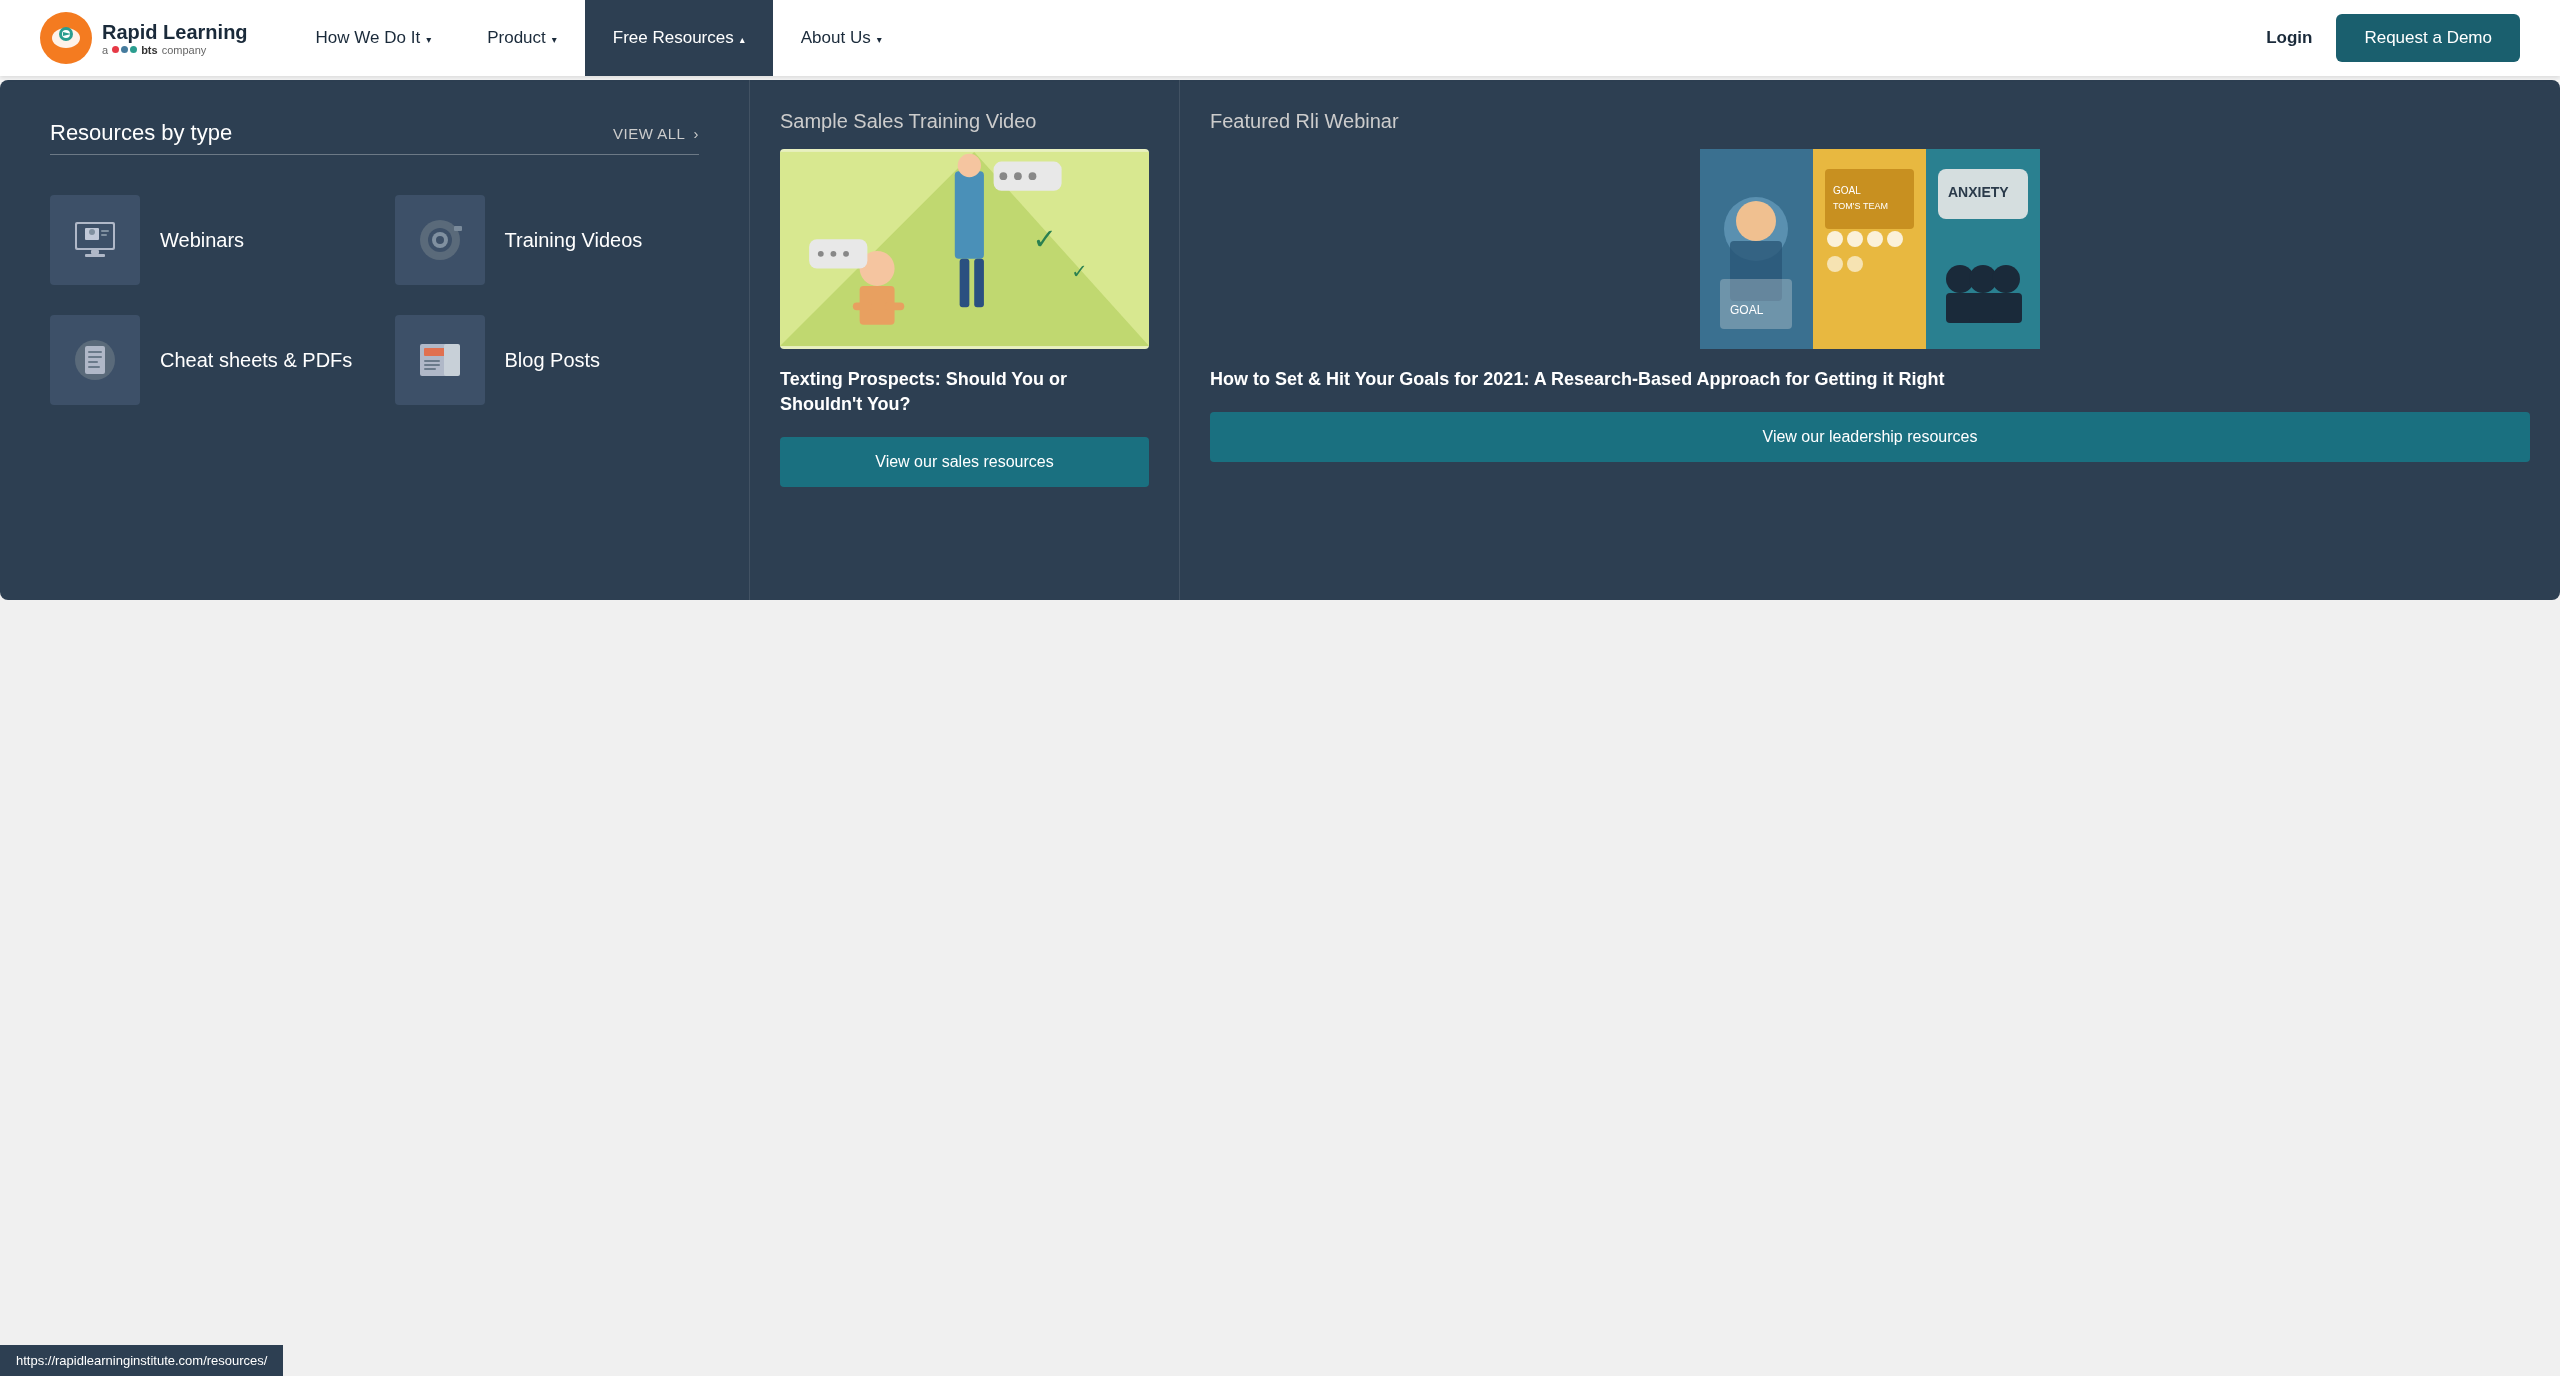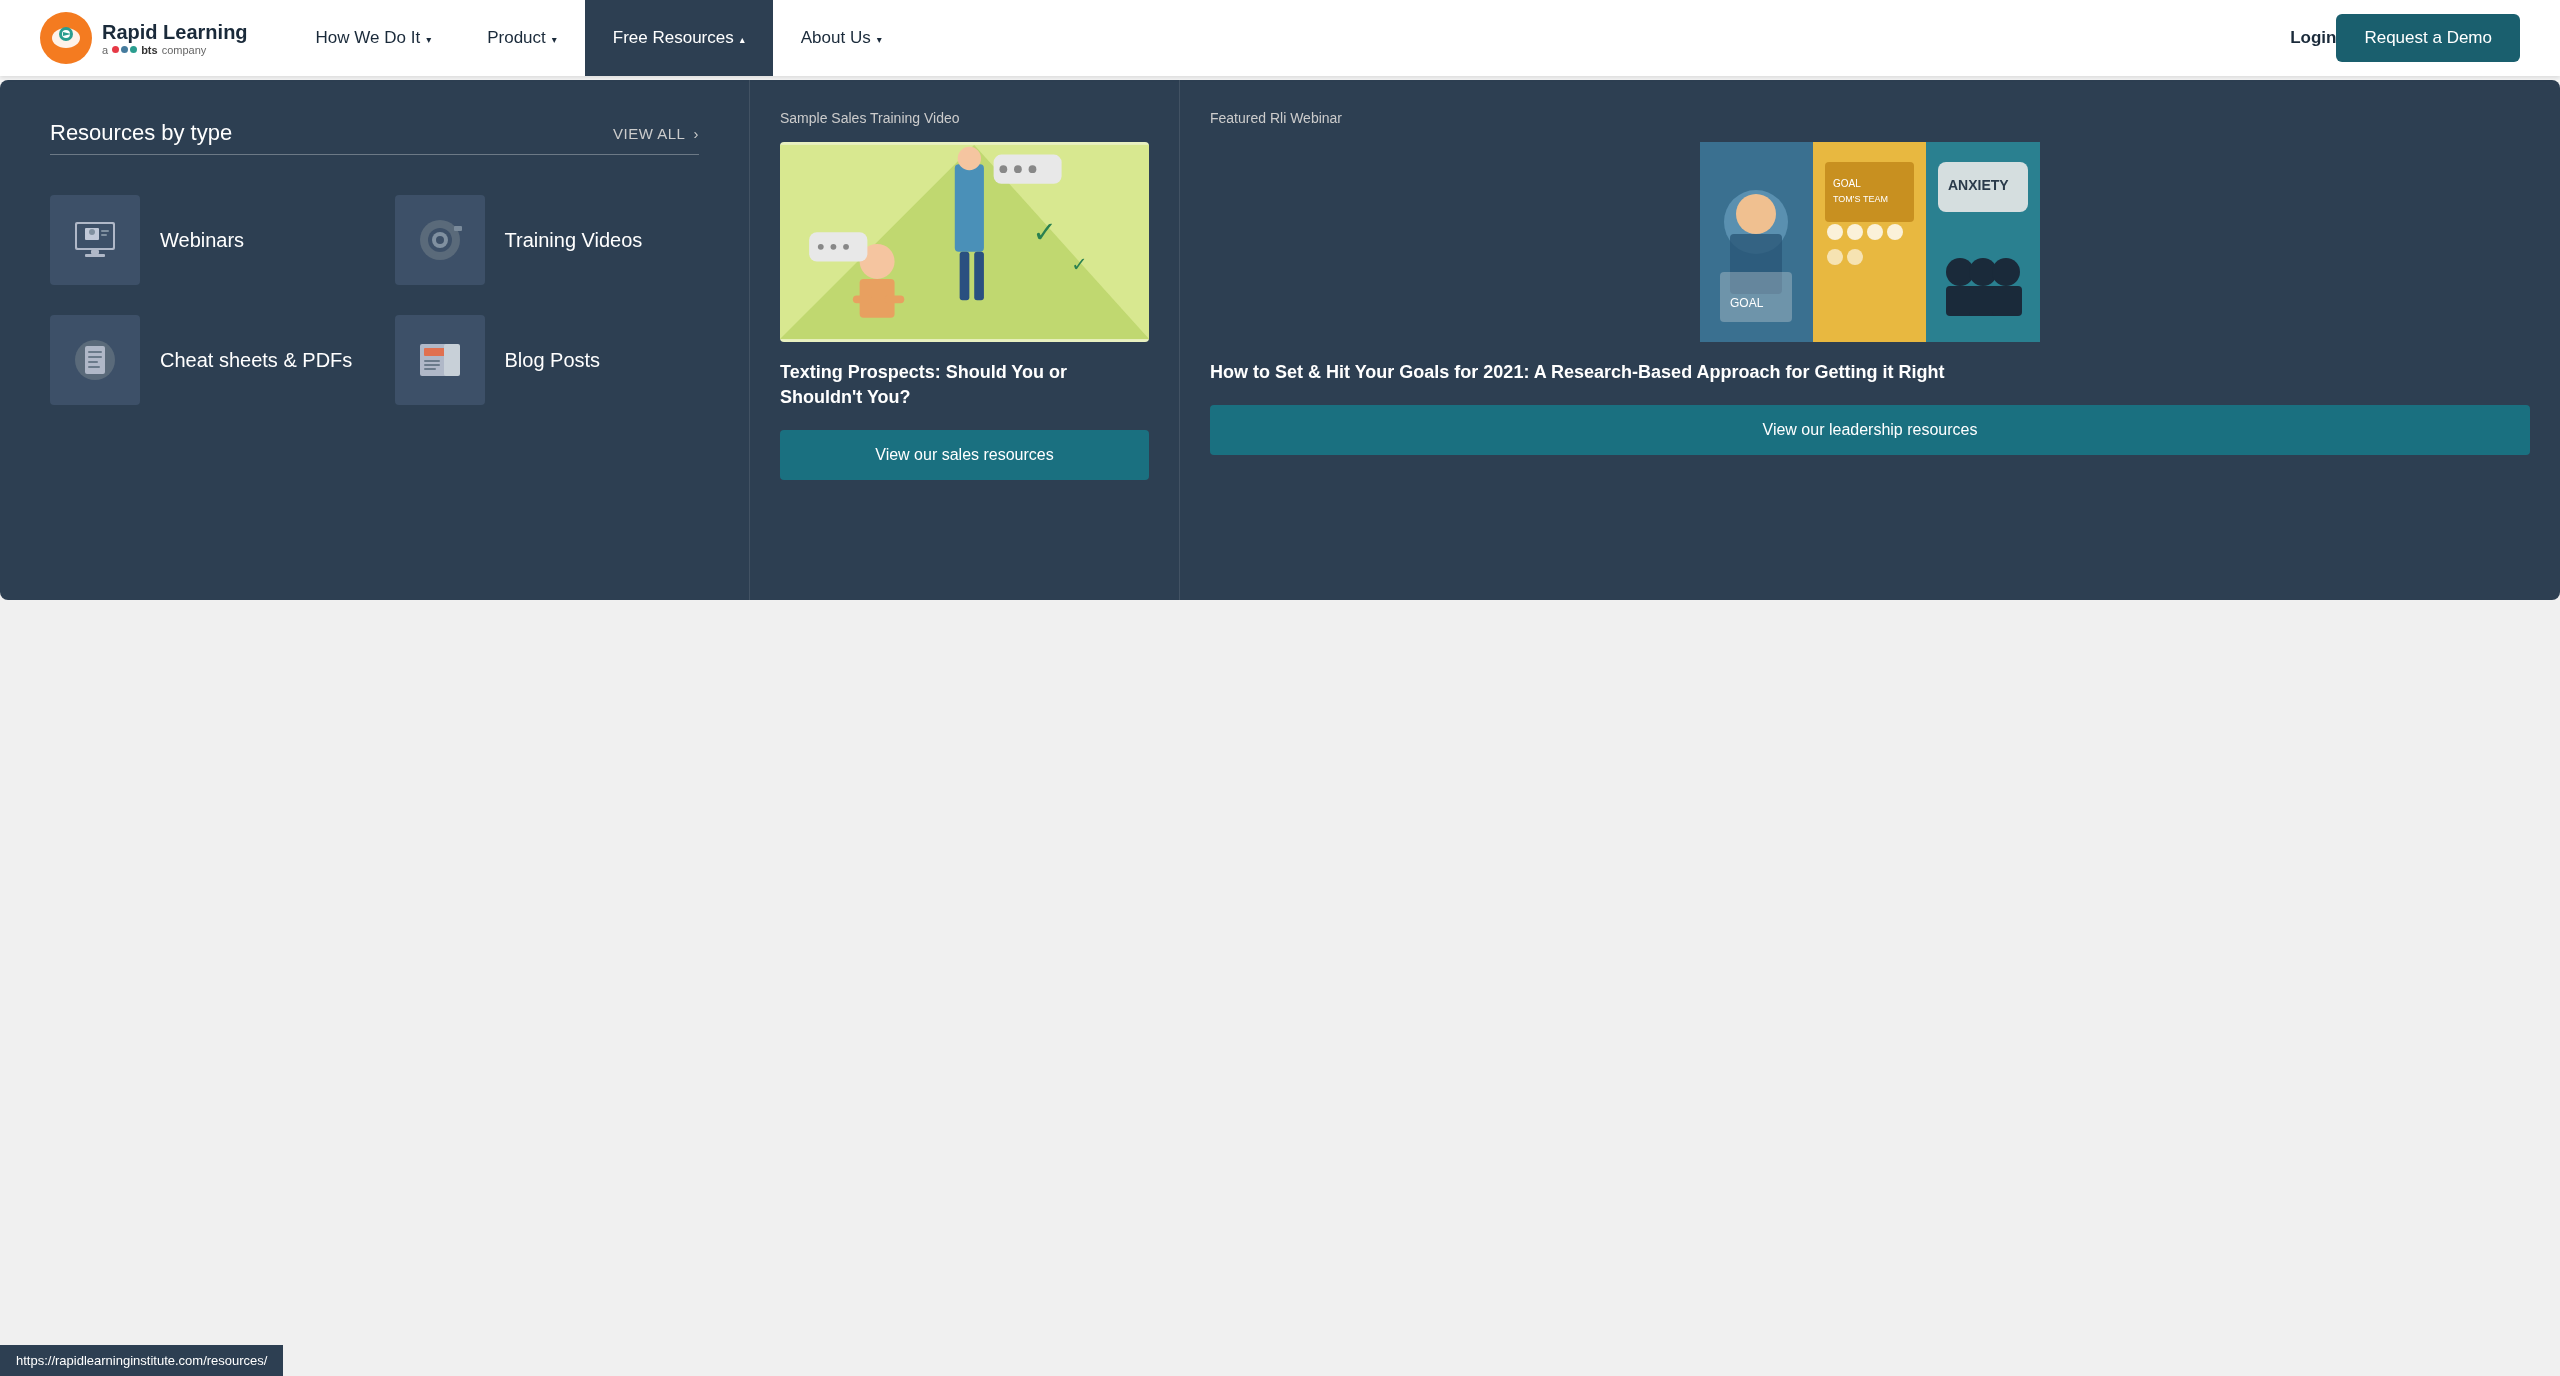--- a/index.html
+++ b/index.html
@@ -78,20 +78,21 @@
     }
     .nav-arrow {
       font-size: 10px;
       margin-top: 2px;
     }
 
     .header-right {
       display: flex;
       align-items: center;
       margin-left: auto;
+      gap: 24px;
       text-align: center;
     }
     .login-btn {
       font-size: 17px;
       font-weight: 600;
       color: #1a2a3a;
       cursor: pointer;
     }
     .demo-btn {
       background: #1a5f6e;
@@ -179,21 +180,21 @@
       font-weight: 400;
     }
 
     
     .mega-middle {
       flex: 0 0 430px;
       padding: 30px 30px;
       border-right: 1px solid rgba(255,255,255,0.1);
     }
     .panel-title {
-      font-size: 14px;
+      font-size: 20px;
       color: #ccc;
       font-weight: 400;
       margin-bottom: 16px;
     }
     .video-thumb {
       width: 100%;
       height: 200px;
       background: #e8f0c0;
       border-radius: 4px;
       overflow: hidden;

